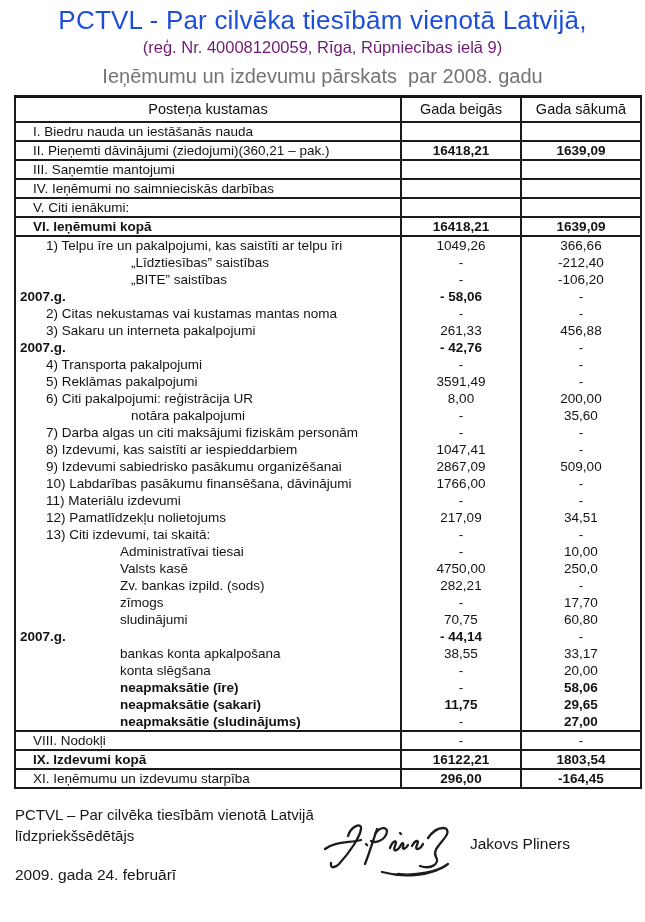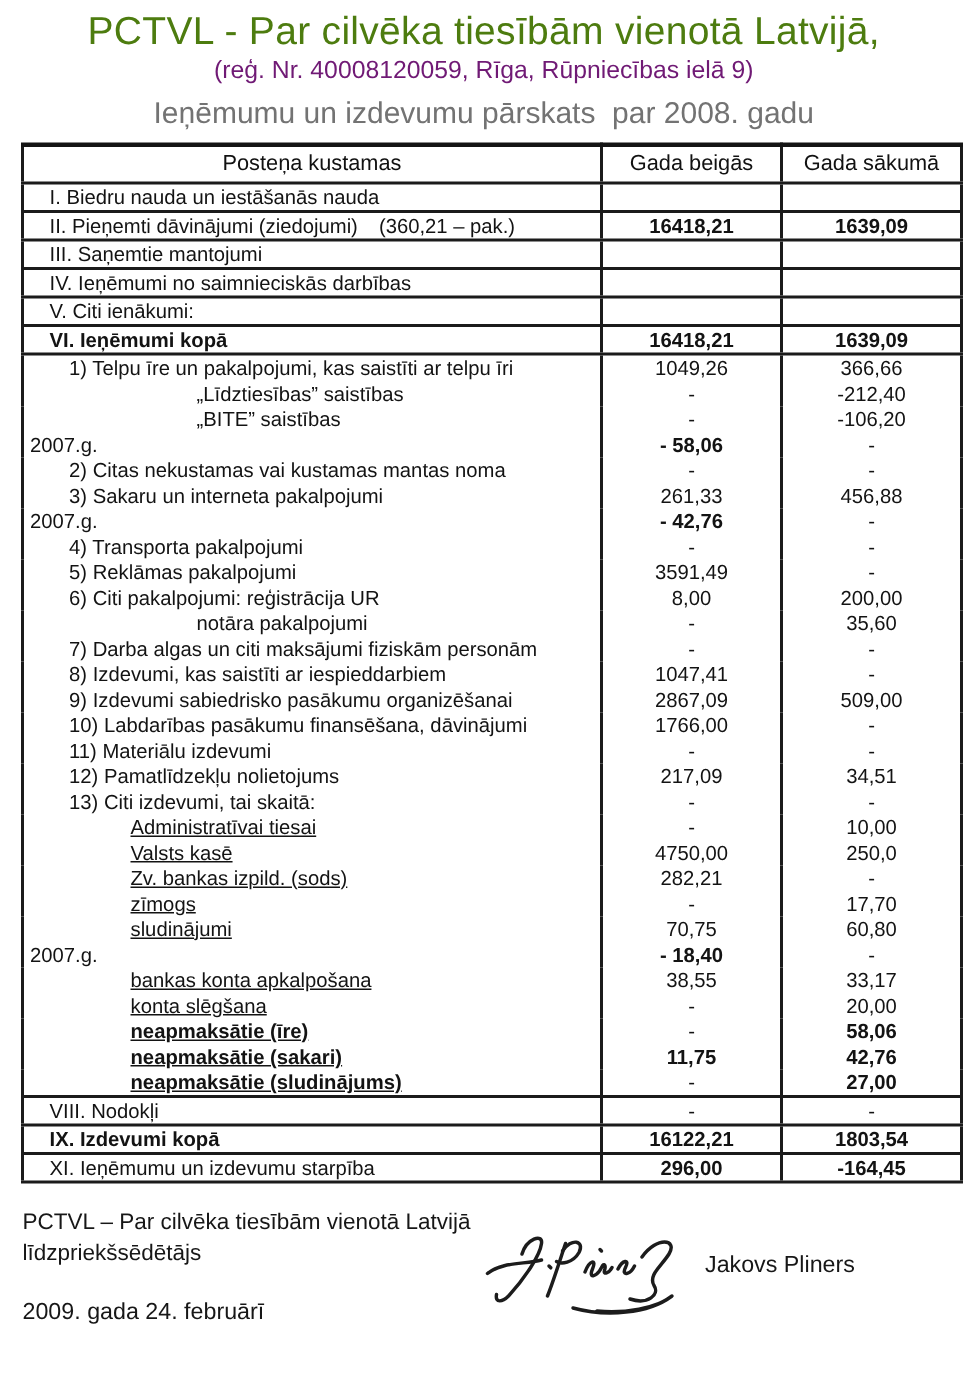--- a/index.html
+++ b/index.html
@@ -9,21 +9,21 @@
     color:#161616;
     font-family:"Liberation Sans","DejaVu Sans",sans-serif;
     -webkit-font-smoothing:antialiased;
   }
   .page{position:relative;width:645px;height:922px;}
 
   
   .doc-header{padding-top:6px;text-align:center;}
   .doc-title{
     font-size:26px;font-weight:400;letter-spacing:0.2px;
-    color:#4d7c0f;line-height:1.15;
+    color:#1d4ed8;line-height:1.15;
   }
   .doc-subtitle{
     font-size:16.5px;font-weight:400;color:#701a75;margin-top:2px;
   }
   .doc-report-title{
     font-size:20px;font-weight:400;color:#737373;margin-top:8px;
     white-space:pre;
   }
 
   
@@ -44,27 +44,27 @@
   }
   th.h2,th.h3,td.c2,td.c3{border-left:2px solid #1b1b1b;}
   td{
     height:17px;line-height:17px;font-size:13.5px;
     padding:0 4px;white-space:nowrap;overflow:hidden;
     color:#131313;
   }
   tr.lined td{border-bottom:2px solid #1b1b1b;}
   td.c1{text-align:left;}
   td.c2,td.c3{text-align:center;}
-  td .note{margin-left:14px;}
+  td .note{}
   .b{font-weight:700;}
   .ind0{padding-left:17px;}
   .ind1{padding-left:30px;}
-  .ind2{padding-left:71px;text-decoration:underline;}
+  .ind2{padding-left:104px;}
   .ind3{padding-left:115px;}
-  .ind4{text-align:right;padding-right:108px;}
+  .ind4{text-align:right;padding-right:108px;font-weight:bold;}
 
   
   .doc-footer{position:relative;margin:15px 0 0 15px;height:110px;font-size:15px;color:#171717;}
   .footer-org{line-height:21px;}
   .footer-role{line-height:21px;}
   .signature{position:absolute;left:305px;top:12px;}
   .signer-name{position:absolute;left:455px;top:31px;font-size:15.5px;}
   .footer-date{position:absolute;left:0;top:62px;font-size:15.5px;}
 </style>
 </head>
@@ -232,42 +232,42 @@
           <td class="c2">-</td>
           <td class="c3">17,70</td>
         </tr>
         <tr>
           <td class="c1 ind2"><span>sludinājumi</span></td>
           <td class="c2">70,75</td>
           <td class="c3">60,80</td>
         </tr>
         <tr>
           <td class="c1 ind4"><span>2007.g.</span></td>
-          <td class="c2 b">- 18,40</td>
+          <td class="c2 b">- 44,14</td>
           <td class="c3">-</td>
         </tr>
         <tr>
           <td class="c1 ind2"><span>bankas konta apkalpošana</span></td>
           <td class="c2">38,55</td>
           <td class="c3">33,17</td>
         </tr>
         <tr>
           <td class="c1 ind2"><span>konta slēgšana</span></td>
           <td class="c2">-</td>
           <td class="c3">20,00</td>
         </tr>
         <tr>
           <td class="c1 ind2 b"><span>neapmaksātie (īre)</span></td>
           <td class="c2">-</td>
           <td class="c3 b">58,06</td>
         </tr>
         <tr>
           <td class="c1 ind2 b"><span>neapmaksātie (sakari)</span></td>
           <td class="c2 b">11,75</td>
-          <td class="c3 b">42,76</td>
+          <td class="c3 b">29,65</td>
         </tr>
         <tr class="lined">
           <td class="c1 ind2 b"><span>neapmaksātie (sludinājums)</span></td>
           <td class="c2">-</td>
           <td class="c3 b">27,00</td>
         </tr>
         <tr class="lined">
           <td class="c1 ind0"><span>VIII. Nodokļi</span></td>
           <td class="c2">-</td>
           <td class="c3">-</td>

